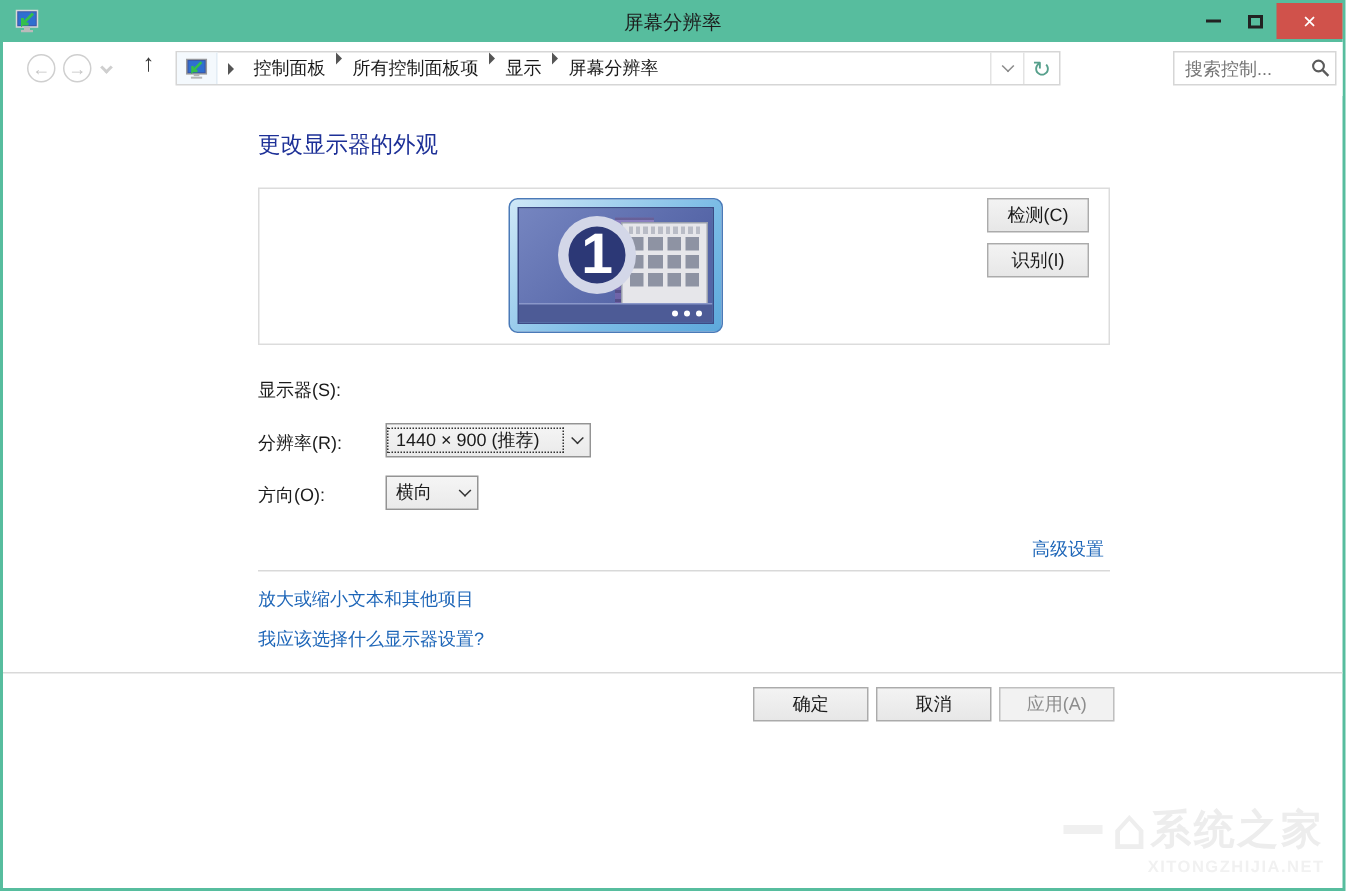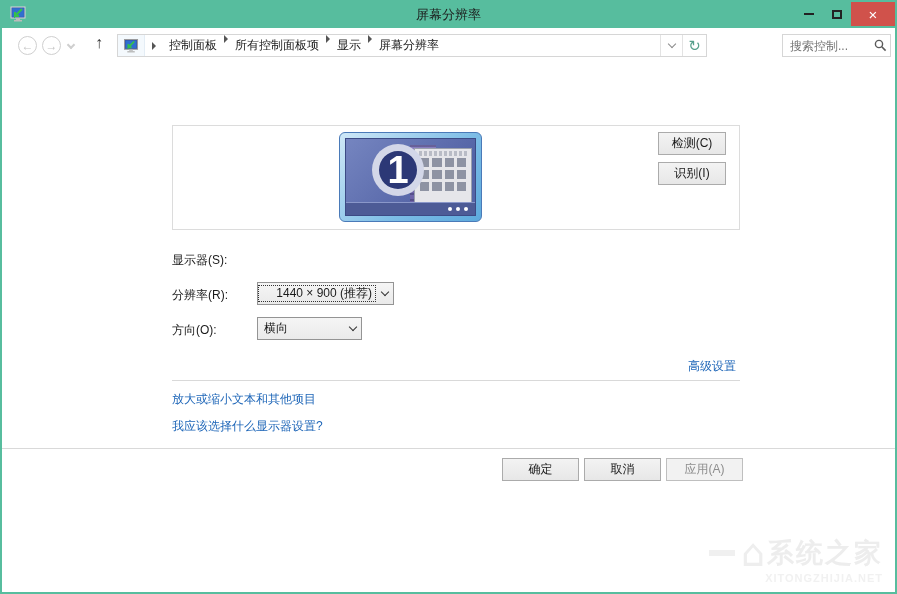--- a/index.html
+++ b/index.html
@@ -66,21 +66,21 @@
     border-radius:50%;z-index:3;display:flex;align-items:center;justify-content:center;color:#fff;font-size:38px;font-weight:bold;}
   .mon-taskbar{position:absolute;left:0;right:0;bottom:0;height:13px;background:#4d5b96;border-top:1px solid #8a97c9;z-index:4;}
   .mon-dots{position:absolute;right:7px;top:4px;display:flex;gap:4px;}
   .mon-dots i{width:4px;height:4px;border-radius:50%;background:#fff;}
 
   
   .row-label{position:absolute;left:170px;font-size:12px;color:#1a1a1a;}
   .combo{position:absolute;left:255px;height:23px;border:1px solid #949494;background:linear-gradient(#f5f5f5,#eaeaea);
     display:flex;align-items:center;cursor:default;}
   .combo-text{flex:1;padding:0 4px 0 6px;white-space:nowrap;font-size:12px;}
-  .combo-text.focused{outline:1px dotted #333;outline-offset:-1px;text-align:right;}
+  .combo-text.focused{outline:1px dotted #333;outline-offset:-1px;}
   .combo-arrow{width:17px;display:flex;align-items:center;justify-content:center;}
   .combo-arrow i{width:6px;height:6px;border-right:1.6px solid #333;border-bottom:1.6px solid #333;transform:rotate(45deg);margin-top:-3px;}
 
   a.link{color:var(--link);text-decoration:none;font-size:12px;cursor:pointer;}
   .adv-link{position:absolute;right:159px;top:356px;}
   .divider1{position:absolute;left:170px;top:378px;width:568px;border-top:1px solid #d9d9d9;}
   .link2{position:absolute;left:170px;top:389px;}
   .link3{position:absolute;left:170px;top:416px;}
   .divider2{position:absolute;left:0px;top:446px;width:893px;border-top:1px solid #d9d9d9;}
 
@@ -162,20 +162,21 @@
       <input type="text" placeholder="搜索控制..." style="">
       <span class="search-icon">
         <svg width="13" height="13" viewBox="0 0 13 13">
           <circle cx="5" cy="5" r="3.6" fill="none" stroke="#5a5a5a" stroke-width="1.4"></circle>
           <line x1="7.8" y1="7.8" x2="11.6" y2="11.6" stroke="#5a5a5a" stroke-width="1.6"></line>
         </svg>
       </span>
     </div>
   </div>
 
+  <div class="heading">更改显示器的外观</div>
 
   <div class="previewbox">
     <div class="monitor">
       <div class="screen">
         <div class="purple-slab"></div>
         <div class="keypad">
           <div class="keygrid">
             <i class="key"></i>
               <i class="key"></i>
               <i class="key"></i>
@@ -208,21 +209,21 @@
 
   <div class="row-label" style="top:285px;">分辨率(R):</div>
   <div class="combo" style="top:280px;width:137px;">
     <span class="combo-text focused">1440 × 900 (推荐)</span>
     <span class="combo-arrow">
         <i></i>
       </span>
   </div>
 
   <div class="row-label" style="top:320px;">方向(O):</div>
-  <div class="combo" style="top:315px;width:105px;">
+  <div class="combo" style="top:315px;width:62px;">
     <span class="combo-text">横向</span>
     <span class="combo-arrow">
         <i></i>
       </span>
   </div>
 
   <a class="link adv-link">高级设置</a>
   <div class="divider1"></div>
 
   <a class="link link2">放大或缩小文本和其他项目</a>

